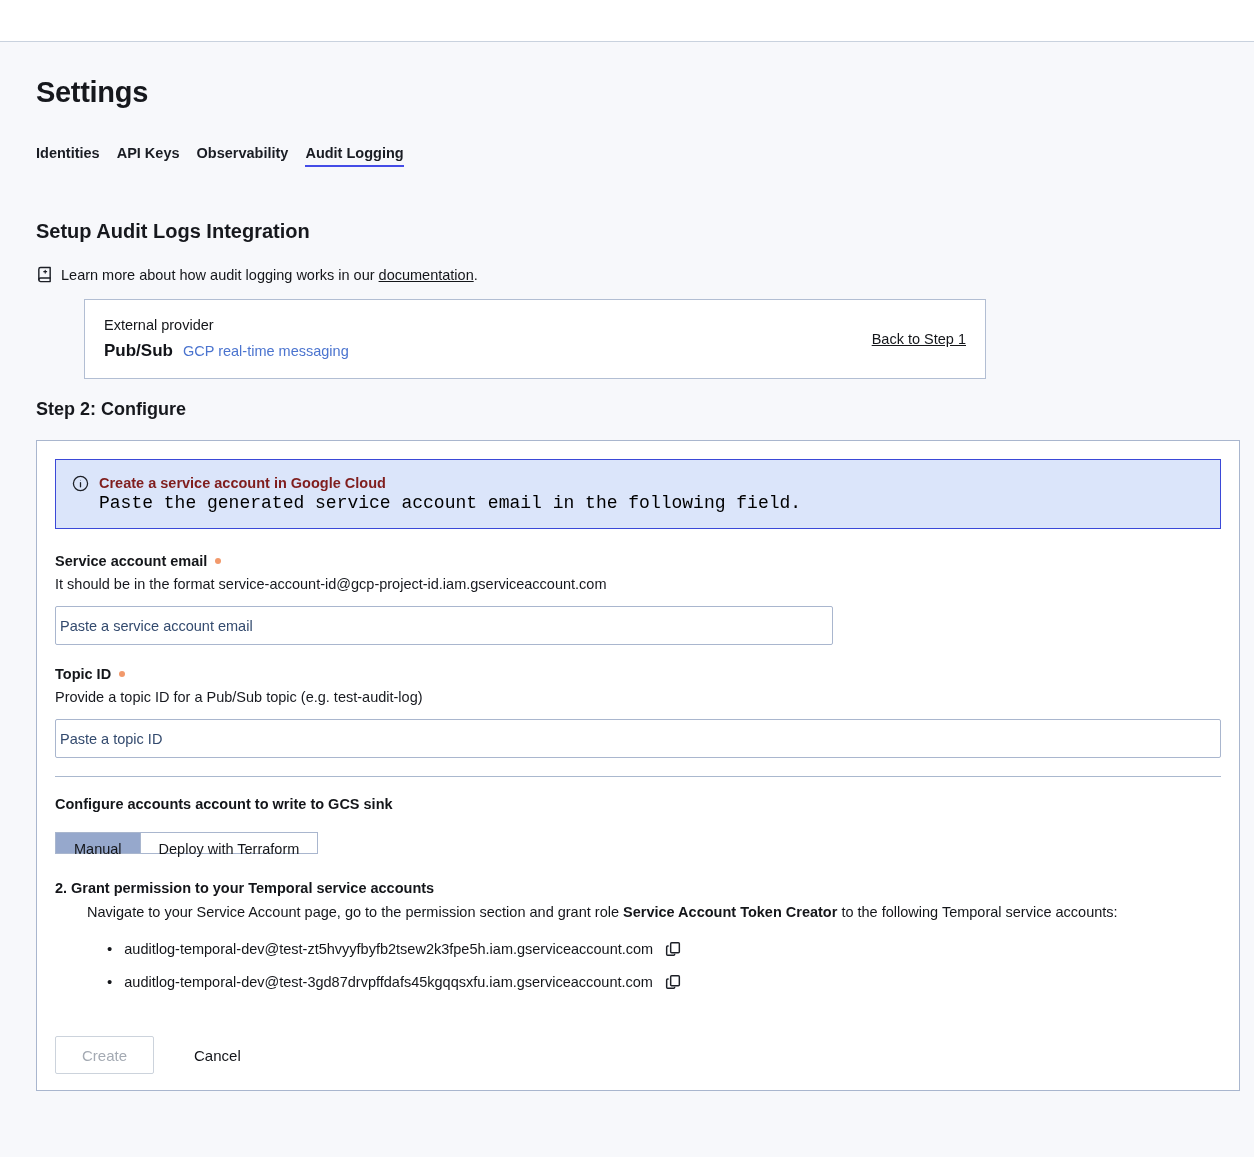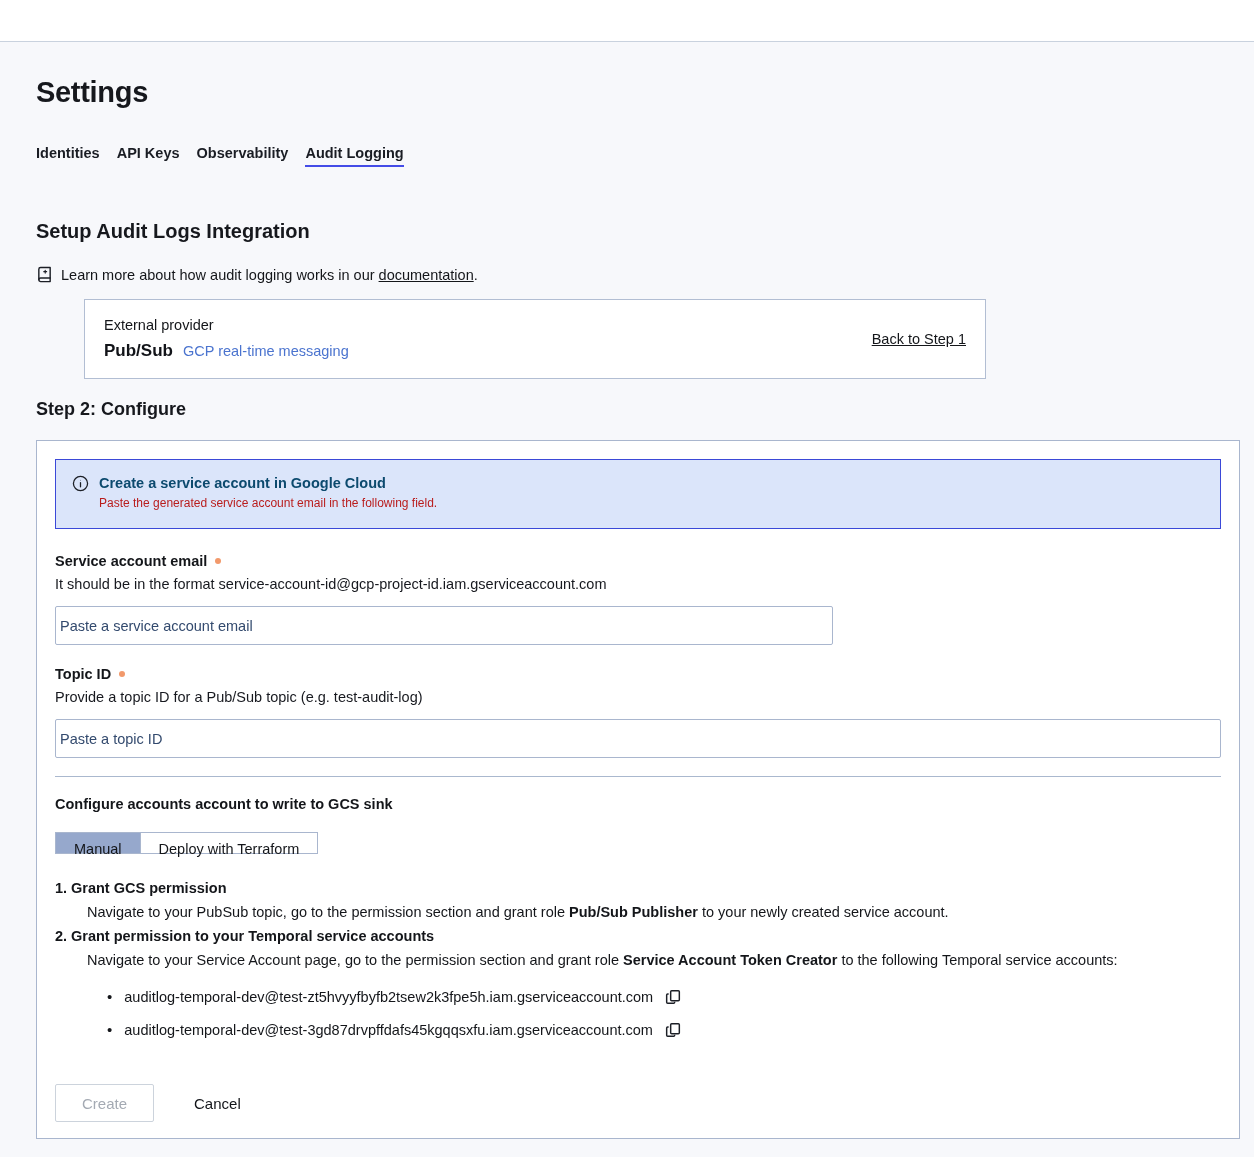--- a/index.html
+++ b/index.html
@@ -41,22 +41,22 @@
   .config-panel {
     margin-top:20px; width:1204px; background:#ffffff;
     border:1px solid #a9b6ce; padding:18px 18px 16px;
   }
 
   .banner {
     background:#dbe5fa; border:1px solid #3b49d8;
     padding:13px 16px 15px; display:flex; gap:10px;
   }
   .banner-icon { margin-top:2px; color:#1c1f26; }
-  .banner-title { font-size:14.5px; font-weight:700; line-height:20px; color:#0c4a6e; }
-  .banner-desc { font-size:12px; line-height:20px; color:#b91c1c; }
+  .banner-title { font-size:14.5px; font-weight:700; line-height:20px; color:#7f1d1d; }
+  .banner-desc { font-size:18px; line-height:20px; color:#000000;font-family:Liberation Mono, monospace; }
 
   .field-label { margin-top:24px; font-size:14.5px; font-weight:700; display:flex; align-items:center; }
   .req-dot { width:6px; height:6px; border-radius:50%; background:#f2996b; margin-left:8px; display:inline-block; }
   .field-helper { margin-top:7px; font-size:14.5px; color:#17191f; }
   .text-input {
     margin-top:14px; height:39px; border:1px solid #a9b6ce; border-radius:2px;
     background:#fff; padding:0 4px; font-size:14.5px; display:block;
     font-family:"Liberation Sans", sans-serif; color:#14161a; outline:none;
   }
   .text-input::placeholder { color:#334a6e; opacity:1; }
@@ -173,24 +173,20 @@
 
     <div class="gcs-heading">Configure accounts account to write to GCS sink</div>
 
     <div class="seg">
       <button class="seg-btn active">Manual</button>
       <button class="seg-btn">Deploy with Terraform</button>
     </div>
 
     <div class="olist">
       <div class="ol-item">
-        <div class="ol-title"><span class="ol-num">1.</span><span>Grant GCS permission</span></div>
-        <div class="ol-desc"><span>Navigate to your PubSub topic, go to the permission section and grant role </span><b>Pub/Sub Publisher</b><span> to your newly created service account.</span></div>
-      </div>
-      <div class="ol-item">
         <div class="ol-title"><span class="ol-num">2.</span><span>Grant permission to your Temporal service accounts</span></div>
         <div class="ol-desc"><span>Navigate to your Service Account page, go to the permission section and grant role </span><b>Service Account Token Creator</b><span> to the following Temporal service accounts:</span></div>
       </div>
     </div>
 
     <div class="sa-row">
       <span class="sa-bullet">•</span>
       <span>auditlog-temporal-dev@test-zt5hvyyfbyfb2tsew2k3fpe5h.iam.gserviceaccount.com</span>
       <button class="copy-btn">
         <span style="display:flex;">

